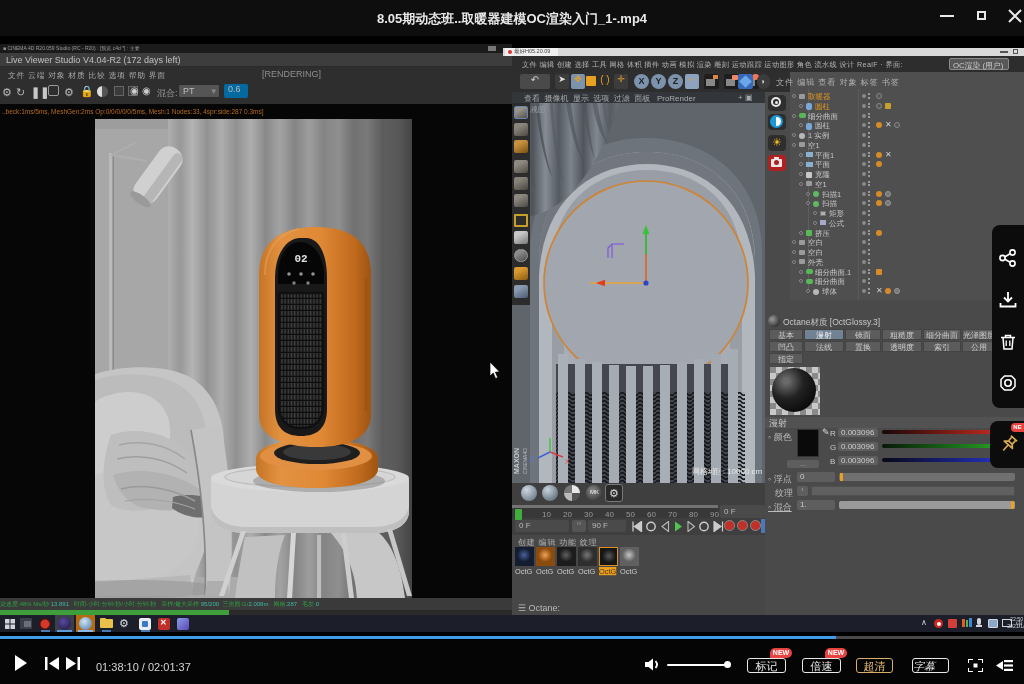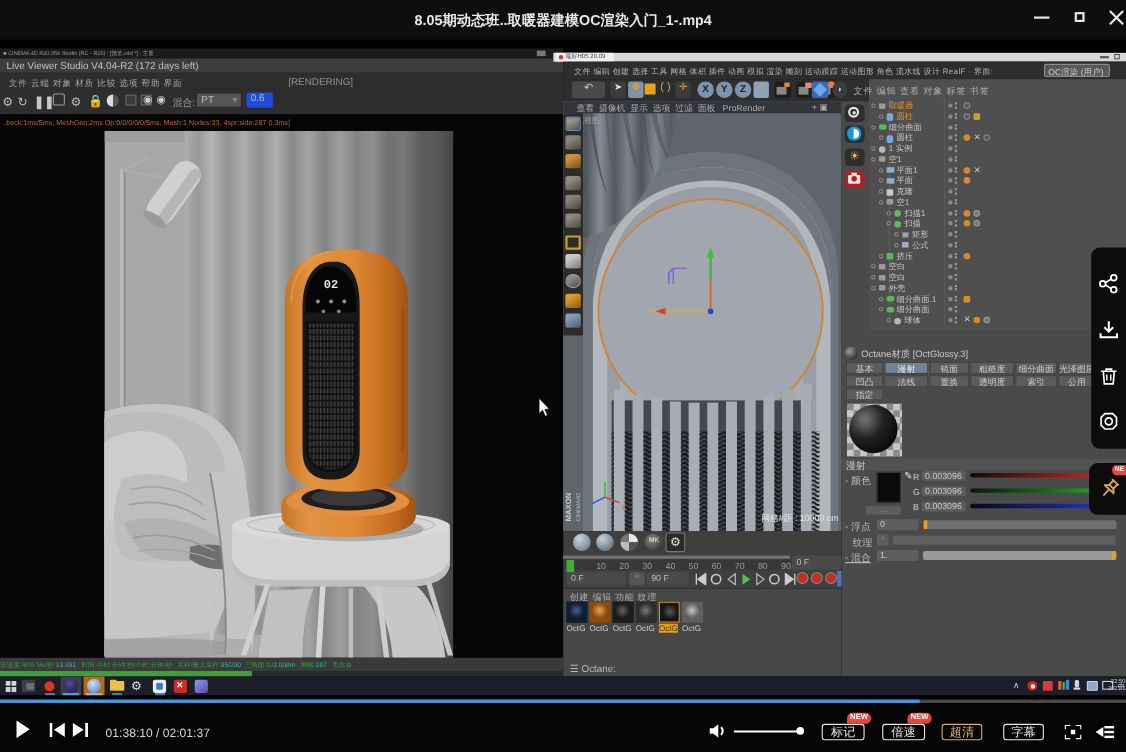--- a/index.html
+++ b/index.html
@@ -40,21 +40,21 @@
     <span class="abs" style="left:48px;top:4px;width:11px;height:11px;border:1.5px solid #999;border-radius:2px;"></span>
     <span class="abs" style="left:64px;top:5px;font-size:11px;color:#b8b8b8;">⚙</span>
     <span class="abs" style="left:80px;top:4px;font-size:11px;color:#e8a820;">🔒</span>
     <span class="abs" style="left:97px;top:5px;width:11px;height:11px;border-radius:50%;background:linear-gradient(90deg,#ddd 50%,#555 50%);"></span>
     <span class="abs" style="left:114px;top:5px;width:10px;height:10px;border:1.5px solid #666;background:#3a3a3a;"></span>
     <span class="abs" style="left:128px;top:5px;width:10px;height:10px;border:1.5px solid #666;background:#3a3a3a;"></span>
     <span class="abs" style="left:130px;top:4px;font-size:10px;color:#ccc;">◉</span>
     <span class="abs" style="left:142px;top:4px;font-size:10px;color:#ccc;">◉</span>
     <span class="abs" style="left:157px;top:6px;font-size:9px;color:#999;">混合:</span>
     <span class="abs" style="left:178px;top:3px;width:42px;height:14px;background:#555;border:1px solid #2a2a2a;border-radius:2px;font-size:9px;color:#bbb;padding-left:4px;overflow:hidden;white-space:nowrap;line-height:13px;">PT<span style="float:right;margin-right:3px;color:#888;">▾</span></span>
-    <span class="abs" style="left:224px;top:3px;width:24px;height:14px;background:#1d4ed8;border-radius:2px;font-size:9px;color:#bbb;padding-left:4px;">0.6</span>
+    <span class="abs" style="left:224px;top:3px;width:24px;height:14px;background:#0369a1;border-radius:2px;font-size:9px;color:#bbb;padding-left:4px;">0.6</span>
   </div>
 
   <div class="abs" style="left:0;top:104px;width:512px;height:494px;background:#060606;"></div>
   <div class="abs" style="left:2px;top:108px;font-size:10px;color:#b86a1e;transform:scale(0.65);transform-origin:0 0;white-space:nowrap;">..beck:1ms/5ms, MeshGen:2ms Op:0/0/0/0/0/5ms, Mesh:1 Nodes:33, 4spr:side:287 0.3ms]</div>
 
   <div class="abs" id="renderimg" style="left:95px;top:119px;width:317px;height:479px;">
   <svg width="317" height="479" viewBox="0 0 317 479">
     <defs>
       <linearGradient id="curt" x1="0" y1="0" x2="1" y2="0">
         <stop offset="0" stop-color="#b8b8b8"></stop>
@@ -747,21 +747,21 @@
     <svg class="abs" style="left:645px;top:18px;" width="17" height="13">
       <path d="M0,4 h3.5 L8,0.5 V12.5 L3.5,9 H0 Z" fill="#fff"></path>
       <path d="M10.5,3 q3,3.5 0,7" stroke="#fff" stroke-width="1.8" fill="none"></path>
     </svg>
     <div class="abs" style="left:667px;top:24px;width:61px;height:2px;background:#fff;border-radius:1px;"></div>
     <i class="abs" style="left:724px;top:21px;width:7px;height:7px;background:#fff;border-radius:50%;"></i>
 
     <div class="abs" style="left:747px;top:18px;width:39px;height:15px;border:1.5px solid #e8e8e8;border-radius:3px;color:#e8e8e8;font-size:11px;text-align:center;line-height:14px;">标记</div>
     <div class="abs" style="left:802px;top:18px;width:39px;height:15px;border:1.5px solid #e8e8e8;border-radius:3px;color:#e8e8e8;font-size:11px;text-align:center;line-height:14px;">倍速</div>
     <div class="abs" style="left:856px;top:18px;width:37px;height:15px;border:1.5px solid #d8b068;border-radius:3px;color:#e8bd70;font-size:11px;text-align:center;line-height:14px;">超清</div>
-    <div class="abs" style="left:912px;top:18px;width:37px;height:15px;border:1.5px solid #e8e8e8;border-radius:3px;color:#e8e8e8;font-size:11px;text-align:center;line-height:14px;">字幕</div>
+    <div class="abs" style="left:912px;top:18px;width:37px;height:15px;border:1.5px solid #e8e8e8;border-radius:3px;color:#e8e8e8;font-size:11px;line-height:14px;font-style:italic;">字幕</div>
     <div class="abs" style="left:770px;top:8px;width:22px;height:10px;background:#e8433e;border-radius:5px 5px 5px 1px;color:#fff;font-size:7px;font-weight:bold;text-align:center;line-height:10px;">NEW</div>
     <div class="abs" style="left:825px;top:8px;width:22px;height:10px;background:#e8433e;border-radius:5px 5px 5px 1px;color:#fff;font-size:7px;font-weight:bold;text-align:center;line-height:10px;">NEW</div>
 
     <svg class="abs" style="left:968px;top:19px;" width="15" height="13">
       <path d="M0,4 V0 H5 M10,0 H15 V4 M15,9 V13 H10 M5,13 H0 V9" stroke="#fff" stroke-width="2" fill="none"></path>
       <rect x="5.5" y="4.5" width="4" height="4" fill="#fff"></rect>
     </svg>
 
     <svg class="abs" style="left:996px;top:19px;" width="17" height="13">
       <path d="M7,2 L0,6.5 L7,11 Z" fill="#fff"></path>

